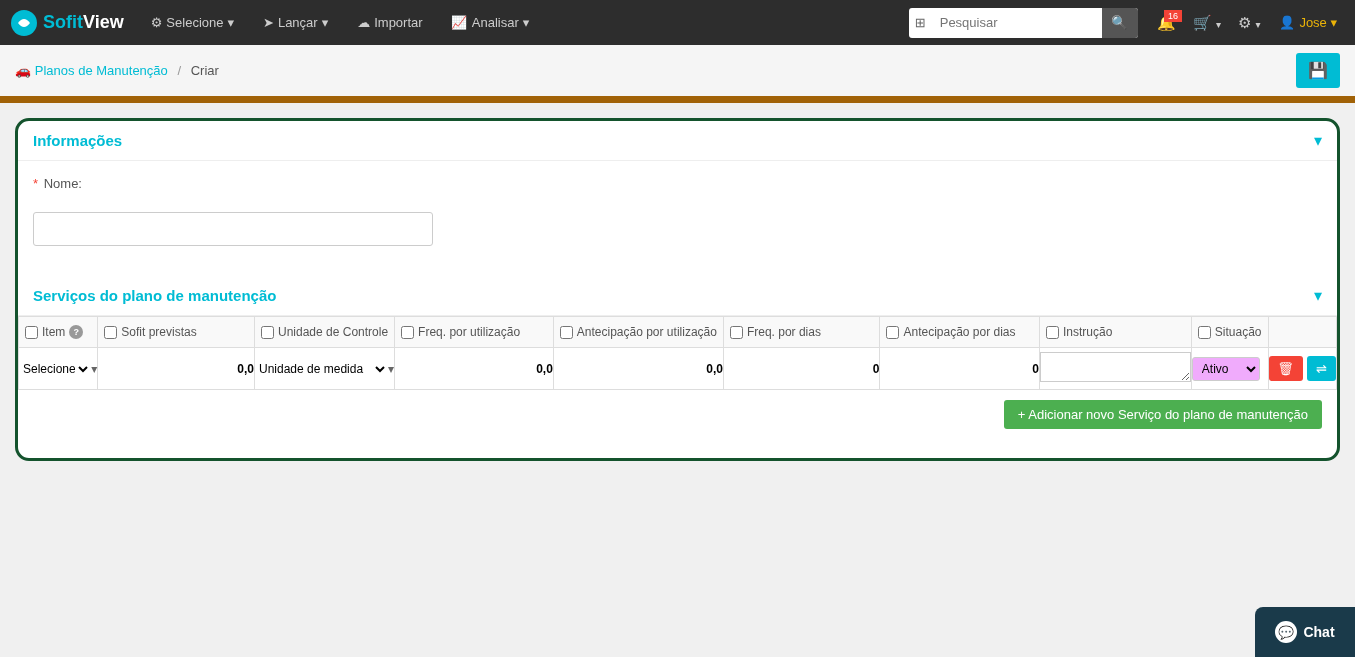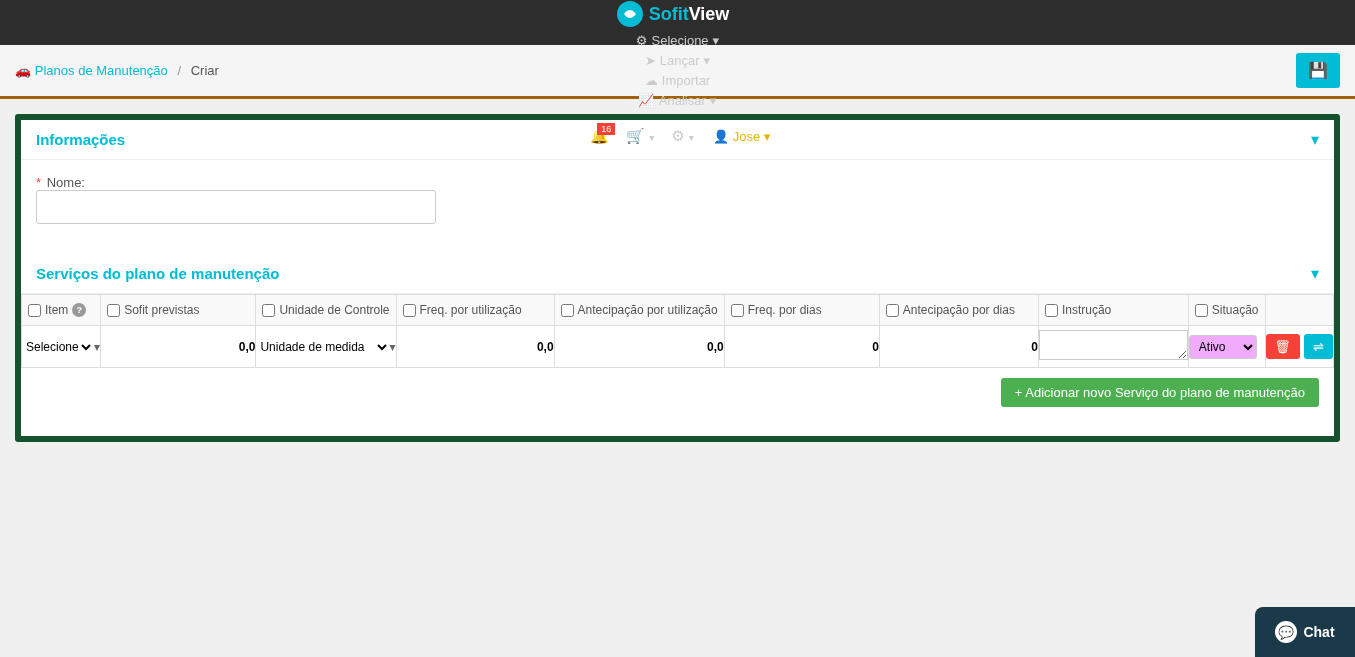--- a/index.html
+++ b/index.html
@@ -6,21 +6,20 @@
     body { font-family: Arial, sans-serif; font-size: 13px; background: #f0f0f0; color: #333; }
 
     
     .navbar {
       background: #2d2d2d;
       height: 45px;
       display: flex;
       align-items: center;
       padding: 0 10px;
       gap: 5px;
-      flex-direction: column;
     }
     .navbar-brand {
       display: flex;
       align-items: center;
       margin-right: 10px;
     }
     .brand-logo {
       width: 28px;
       height: 28px;
       margin-right: 5px;
@@ -102,21 +101,21 @@
       padding: 4px 8px;
     }
 
     
     .breadcrumb-bar {
       background: #f5f5f5;
       padding: 8px 15px;
       display: flex;
       align-items: center;
       justify-content: space-between;
-      border-bottom: 3px solid #a16207;
+      border-bottom: 7px solid #a16207;
     }
     .breadcrumb-bar a {
       color: #00bcd4;
       text-decoration: none;
       font-size: 13px;
     }
     .breadcrumb-sep { margin: 0 6px; color: #999; }
     .breadcrumb-current { color: #555; font-size: 13px; }
     .save-btn {
       background: #00bcd4;
@@ -127,22 +126,22 @@
       border-radius: 3px;
       font-size: 16px;
     }
 
     
     .main-content {
       padding: 15px;
     }
     .card {
       background: white;
-      border: 6px solid #14532d;
-      border-radius: 3px;
+      border: 3px solid #14532d;
+      border-radius: 14px;
       margin-bottom: 15px;
     }
     .card-section-header {
       display: flex;
       align-items: center;
       justify-content: space-between;
       padding: 10px 15px;
       border-bottom: 1px solid #eee;
     }
     .section-title {
@@ -152,21 +151,21 @@
     }
     .collapse-icon {
       color: #00bcd4;
       font-size: 16px;
       cursor: pointer;
     }
     .card-body { padding: 15px; }
     .form-group { margin-bottom: 15px; }
     .form-label {
       display: block;
-      margin-bottom: 0;
+      margin-bottom: 21px;
       font-size: 13px;
       color: #555;
     }
     .required { color: #f44336; margin-right: 2px; }
     .form-control {
       width: 100%;
       max-width: 400px;
       height: 34px;
       border: 1px solid #ccc;
       border-radius: 3px;

